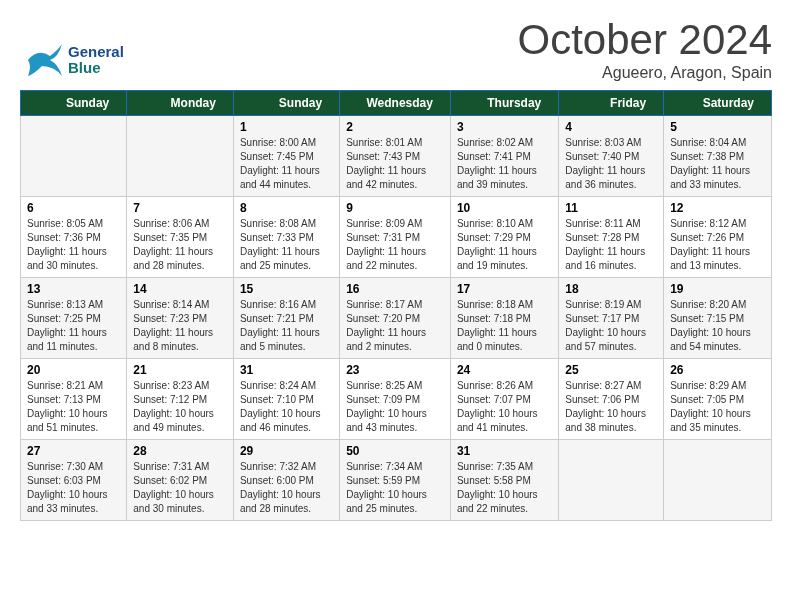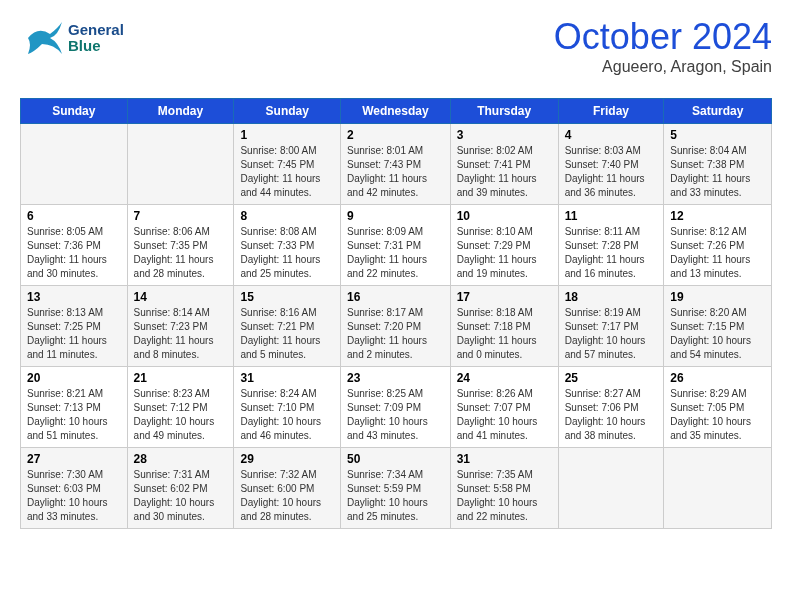--- a/index.html
+++ b/index.html
@@ -10,50 +10,50 @@
       height: 612px;
       overflow: hidden;
     }
     .container {
       width: 792px;
       padding: 16px 20px 10px 20px;
     }
     .header {
       display: flex;
       justify-content: space-between;
-      align-items: flex-start;
-      margin-bottom: 22px;
+      align-items: flex-end;
+      margin-bottom: 8px;
     }
     .logo {
       display: flex;
       align-items: center;
       gap: 0px;
     }
     .title-section {
       text-align: right;
     }
     .month-title {
-      font-size: 36px;
+      font-size: 42px;
       font-weight: normal;
-      color: #1d4ed8;
+      color: #404040;
     }
     .location {
       font-size: 16px;
       color: #404040;
     }
     table {
       width: 100%;
       border-collapse: collapse;
       font-size: 10px;
     }
     thead th {
-      background-color: #1d4ed8;
+      background-color: #14532d;
       color: #fff;
-      padding: 5px 10px;
-      text-align: center;
+      padding: 5px 17px;
+      text-align: right;
       font-size: 12px;
       font-weight: bold;
       border: 1px solid #1a6bb5;
     }
     tbody td {
       border: 1px solid #ccc;
       padding: 4px 6px;
       vertical-align: top;
       width: 113px;
       min-height: 70px;

